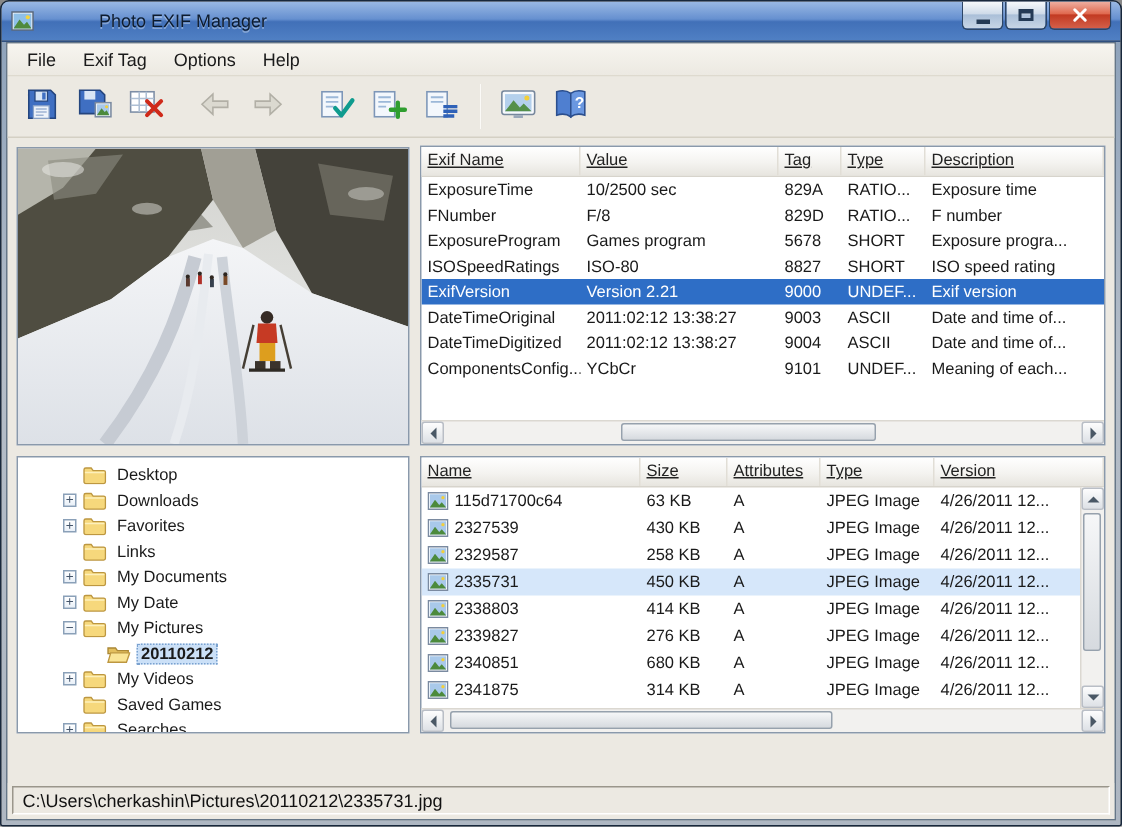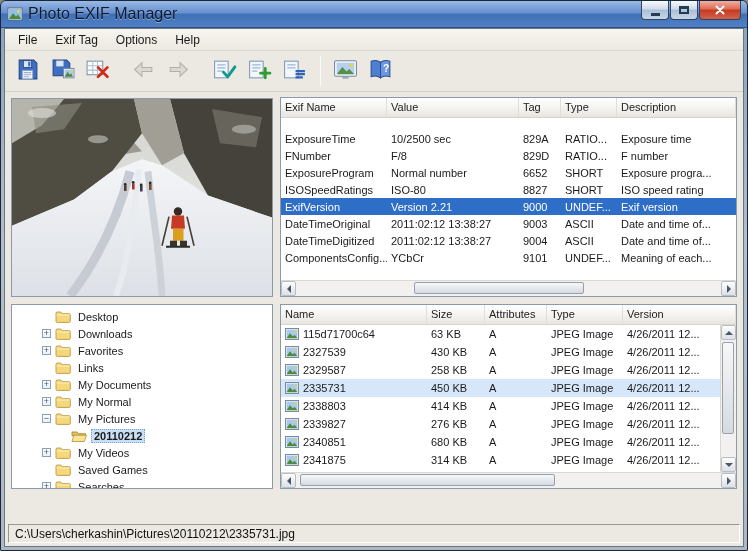--- a/index.html
+++ b/index.html
@@ -8,21 +8,21 @@
 
   .window { position:absolute; inset:0; display:flex; flex-direction:column;
     border:1px solid #18283c; border-radius:6px 6px 2px 2px; overflow:hidden; }
 
   
   .titlebar { height:27px; flex:0 0 auto; display:flex; align-items:center; padding:0 6px;
     background:linear-gradient(180deg,#9ab9e4 0%,#6690d0 45%,#4170b8 52%,#5080c4 100%);
     border-bottom:1px solid #33movies5a; border-bottom:1px solid #2f4f7e; }
   .app-icon { width:16px; height:16px; display:inline-flex; margin-right:5px; }
   .app-icon svg { width:16px; height:16px; }
-  .title-text { color:#0d1b2d; font-size:16px; text-shadow:0 1px 0 rgba(255,255,255,.35); }
+  .title-text { color:#0d1b2d; font-size:12px; text-shadow:0 1px 0 rgba(255,255,255,.35);margin-left:38px; }
   .win-controls { margin-left:auto; display:flex; align-self:flex-start; }
   .win-btn { height:19px; border:1px solid #2c4566; border-top:none; border-radius:0 0 4px 4px;
     display:flex; align-items:center; justify-content:center; margin-left:1px;
     background:linear-gradient(180deg,#f7fafc 0%,#cfdbe9 45%,#aabfd8 50%,#c8d6e6 100%); }
   .win-btn.min, .win-btn.max { width:28px; }
   .win-btn.close { width:42px;
     background:linear-gradient(180deg,#f0b0a2 0%,#e06a50 45%,#c23a22 50%,#d4604a 100%); }
   .glyph-min { width:9px; height:3px; background:#243a55; margin-top:8px; }
   .glyph-max { width:10px; height:8px; border:2px solid #243a55; border-top-width:3px; background:transparent; }
   .glyph-close { width:10px; height:10px; }
@@ -56,27 +56,27 @@
   .tab { height:19px; padding:3px 11px 0; font-size:11px; margin-right:1px;
     border:1px solid #8a99ab; border-bottom:none; border-radius:2px 2px 0 0;
     background:linear-gradient(#fdfdfc,#e9e6df); position:relative; }
   .tab.active { height:21px; background:#fff; z-index:3; padding-top:4px; }
   .tab-body { flex:1; min-height:0; border:1px solid #8a99ab; background:#fff; margin-top:-1px;
     display:flex; flex-direction:column; position:relative; z-index:1; }
 
   .grid-header { display:flex; height:20px; flex:0 0 auto;
     background:linear-gradient(#ffffff,#f4f3f0 55%,#e7e5df); border-bottom:1px solid #d7d4cc; overflow:hidden; }
   .grid-hcell { padding:3px 4px 0; font-size:11px; color:#222; border-right:1px solid #e1ded6;
-    white-space:nowrap; overflow:hidden; flex-shrink:0; }
+    white-space:nowrap; overflow:hidden; flex-shrink:0;text-decoration:underline; }
   .exif-cols .c0 { width:106px; } .exif-cols .c1 { width:132px; } .exif-cols .c2 { width:42px; }
   .exif-cols .c3 { width:56px; } .exif-cols .c4 { flex:1; min-width:0; }
   .file-cols .c0 { width:146px; } .file-cols .c1 { width:58px; } .file-cols .c2 { width:62px; }
   .file-cols .c3 { width:76px; } .file-cols .c4 { flex:1; min-width:0; }
 
-  .rows-area { flex:1; min-height:0; overflow:hidden;margin-top:12px; }
+  .rows-area { flex:1; min-height:0; overflow:hidden; }
   .trow { display:flex; height:17px; align-items:center; }
   .tcell { padding:0 4px; font-size:11px; white-space:nowrap; overflow:hidden; flex-shrink:0; display:flex; align-items:center; }
   .trow.selected { background:#2e6ec6; color:#fff; }
 
   .file-main { flex:1; min-height:0; display:flex; }
   .file-rows { flex:1; min-width:0; overflow:hidden; }
   .file-rows .trow { height:18px;justify-content:center; }
   .trow.file-selected { background:#d6e7fa; }
   .file-icon { width:14px; height:12px; display:inline-flex; margin-right:4px; flex-shrink:0; }
   .file-icon svg { width:14px; height:12px; }
@@ -307,22 +307,22 @@
                 </div>
                 <div class="trow exif-cols">
                   <div class="tcell c0">FNumber</div>
                   <div class="tcell c1">F/8</div>
                   <div class="tcell c2">829D</div>
                   <div class="tcell c3">RATIO...</div>
                   <div class="tcell c4">F number</div>
                 </div>
                 <div class="trow exif-cols">
                   <div class="tcell c0">ExposureProgram</div>
-                  <div class="tcell c1">Normal number</div>
-                  <div class="tcell c2">6652</div>
+                  <div class="tcell c1">Games program</div>
+                  <div class="tcell c2">5678</div>
                   <div class="tcell c3">SHORT</div>
                   <div class="tcell c4">Exposure progra...</div>
                 </div>
                 <div class="trow exif-cols">
                   <div class="tcell c0">ISOSpeedRatings</div>
                   <div class="tcell c1">ISO-80</div>
                   <div class="tcell c2">8827</div>
                   <div class="tcell c3">SHORT</div>
                   <div class="tcell c4">ISO speed rating</div>
                 </div>
@@ -427,21 +427,21 @@
             </div>
             <div class="tree-item">
               <span class="tree-indent" style="width:28px"></span>
               <span class="expander">+</span>
               <span class="tree-icon">
                 <svg viewBox="0 0 16 13">
                   <path d="M1 3.2c0-.7.5-1.2 1.2-1.2h3.6l1.3 1.7h7c.7 0 1.2.5 1.2 1.2v6.3c0 .7-.5 1.2-1.2 1.2H2.2c-.7 0-1.2-.5-1.2-1.2z" fill="#f6d87c" stroke="#bd9740" stroke-width="0.9"></path>
                   <path d="M1.6 5h13" stroke="#fdf0bb" stroke-width="1.1"></path>
                 </svg>
               </span>
-              <span class="tree-label">My Normal</span>
+              <span class="tree-label">My Date</span>
             </div>
             <div class="tree-item">
               <span class="tree-indent" style="width:28px"></span>
               <span class="expander">−</span>
               <span class="tree-icon">
                 <svg viewBox="0 0 16 13">
                   <path d="M1 3.2c0-.7.5-1.2 1.2-1.2h3.6l1.3 1.7h7c.7 0 1.2.5 1.2 1.2v6.3c0 .7-.5 1.2-1.2 1.2H2.2c-.7 0-1.2-.5-1.2-1.2z" fill="#f6d87c" stroke="#bd9740" stroke-width="0.9"></path>
                   <path d="M1.6 5h13" stroke="#fdf0bb" stroke-width="1.1"></path>
                 </svg>
               </span>

